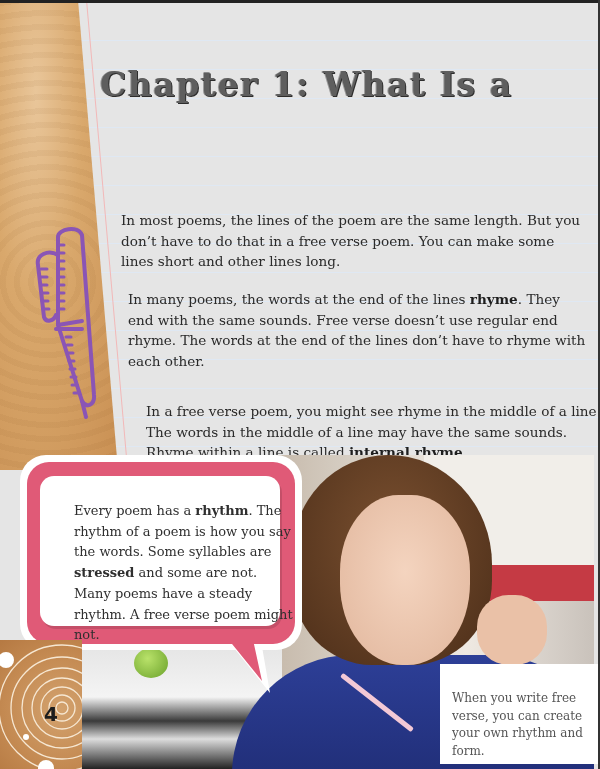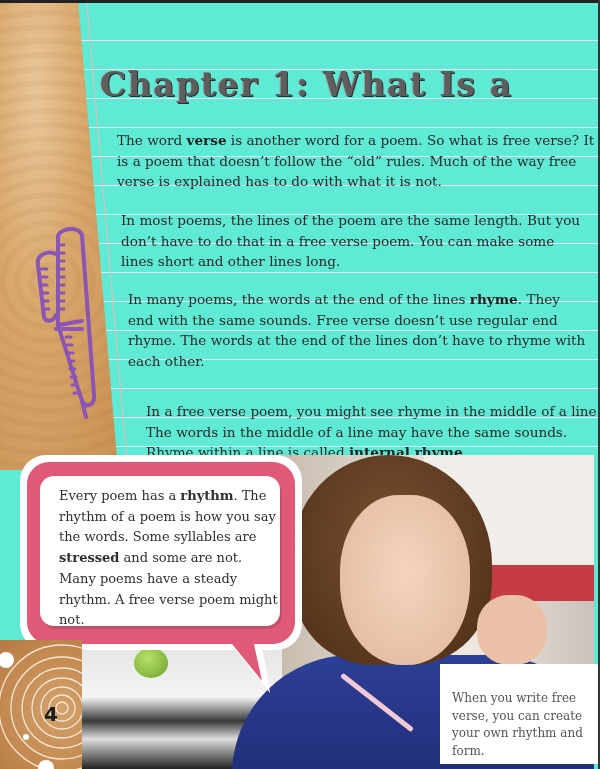--- a/index.html
+++ b/index.html
@@ -1,17 +1,17 @@
 <!DOCTYPE html>
 <html><head>
 <meta charset="utf-8">
 <style>
   html,body{margin:0;padding:0;}
   body{width:600px;height:769px;overflow:hidden;background:#fff;font-family:"DejaVu Serif",serif;position:relative;}
-  .page{position:absolute;inset:0;width:600px;height:769px;overflow:hidden;background:#5eead4;}
+  .page{position:absolute;inset:0;width:600px;height:769px;overflow:hidden;background:#e5e5e5;}
   
   .ruled{position:absolute;left:0;top:0;width:600px;height:460px;
     background-image:repeating-linear-gradient(to bottom, transparent 0px, transparent 28px, #dfe8f3 28px, #dfe8f3 29px);
     background-position:0 12px;}
   .top-border{position:absolute;left:0;top:0;width:600px;height:3px;background:#222;}
   .right-border{position:absolute;right:0;top:0;width:2px;height:769px;background:#333;}
   
   .kraft{position:absolute;left:0;top:0;width:120px;height:470px;
     background:radial-gradient(ellipse at 30% 20%, #e9c69a 0%, #d9a86c 40%, #c98f52 100%);
     clip-path:polygon(0 0, 78px 0, 118px 470px, 0 470px);}
@@ -78,21 +78,20 @@
       <path d="M31 20 L36 20 M31 28 L36 28 M31 36 L36 36 M31 44 L36 44 M31 52 L36 52 M31 60 L36 60 M31 68 L36 68 M31 76 L36 76 M31 84 L36 84"></path>
       <path d="M38 112 L43 112 M39 120 L44 120 M40 128 L45 128 M41 136 L46 136 M42 144 L47 144 M43 152 L48 152 M44 160 L49 160 M46 168 L51 168"></path>
       <path d="M13 44 L19 44 M13 52 L19 52 M13 60 L19 60 M14 68 L20 68 M14 76 L20 76 M15 84 L21 84"></path>
     </g>
   </svg>
 
   <h1 class="title">
     <span>Chapter 1: What Is a</span>
   </h1>
 
-  <p class="para p1" style="margin:0"><span>The word </span><b>verse</b><span> is another word for a poem. So what is free verse? It is a poem that doesn’t follow the “old” rules. Much of the way free verse is explained has to do with what it is not.</span></p>
 
   <p class="para p2" style="margin:0"><span>In most poems, the lines of the poem are the same length. But you don’t have to do that in a free verse poem. You can make some lines short and other lines long.</span></p>
 
   <p class="para p3" style="margin:0"><span>In many poems, the words at the end of the lines </span><b>rhyme</b><span>. They end with the same sounds. Free verse doesn’t use regular end rhyme. The words at the end of the lines don’t have to rhyme with each other.</span></p>
 
   <p class="para p4" style="margin:12px"><span>In a free verse poem, you might see rhyme in the middle of a line. The words in the middle of a line may have the same sounds. Rhyme within a line is called </span><b>internal rhyme</b><span>.</span></p>
 
   <div class="photo">
     <div class="bg-window"></div>
     <div class="bg-red"></div>
@@ -108,21 +107,21 @@
   <div class="caption">When you write free verse, you can create your own rhythm and form.</div>
 
   <div class="bubble-wrap">
     <div class="bubble-outer"></div>
     <svg class="bubble-tail" viewBox="0 0 70 60">
       <polygon points="0,0 60,0 70,58 30,8" fill="#fff"></polygon>
       <polygon points="6,0 52,0 62,46 28,4" fill="#e05a77"></polygon>
     </svg>
     <div class="bubble-red"></div>
     <div class="bubble-inner"></div>
-    <p class="bubble-text" style="margin:1px"><span>Every poem has a </span><b>rhythm</b><span>. The rhythm of a poem is how you say the words. Some syllables are </span><b>stressed</b><span> and some are not. Many poems have a steady rhythm. A free verse poem might not.</span></p>
+    <p class="bubble-text" style="margin:16px"><span>Every poem has a </span><b>rhythm</b><span>. The rhythm of a poem is how you say the words. Some syllables are </span><b>stressed</b><span> and some are not. Many poems have a steady rhythm. A free verse poem might not.</span></p>
   </div>
 
   <div class="wood">
     <svg width="82" height="129" viewBox="0 0 82 129" fill="none" stroke="#f6e7d2" stroke-width="1.3">
       <circle cx="62" cy="68" r="6"></circle>
       <circle cx="62" cy="68" r="13"></circle>
       <circle cx="62" cy="68" r="21"></circle>
       <circle cx="62" cy="68" r="30"></circle>
       <circle cx="62" cy="68" r="40"></circle>
       <circle cx="62" cy="68" r="51"></circle>

